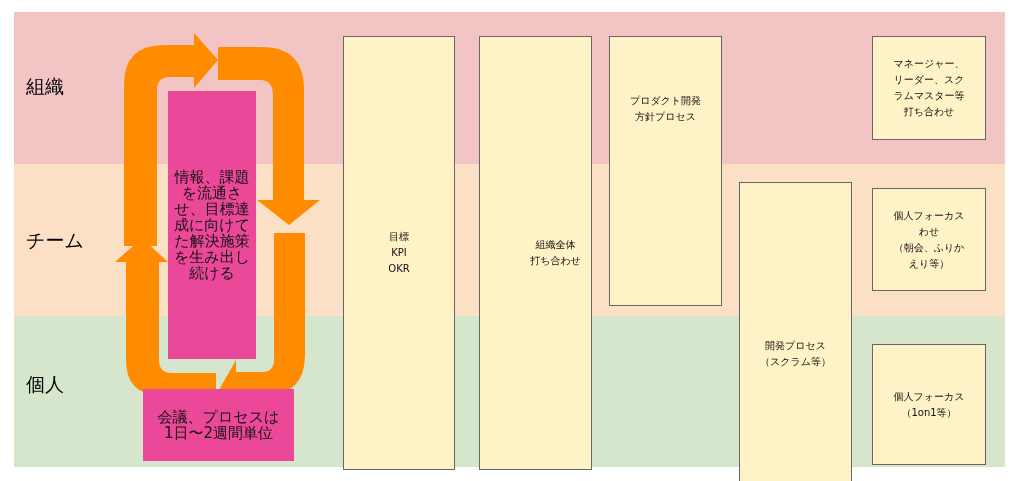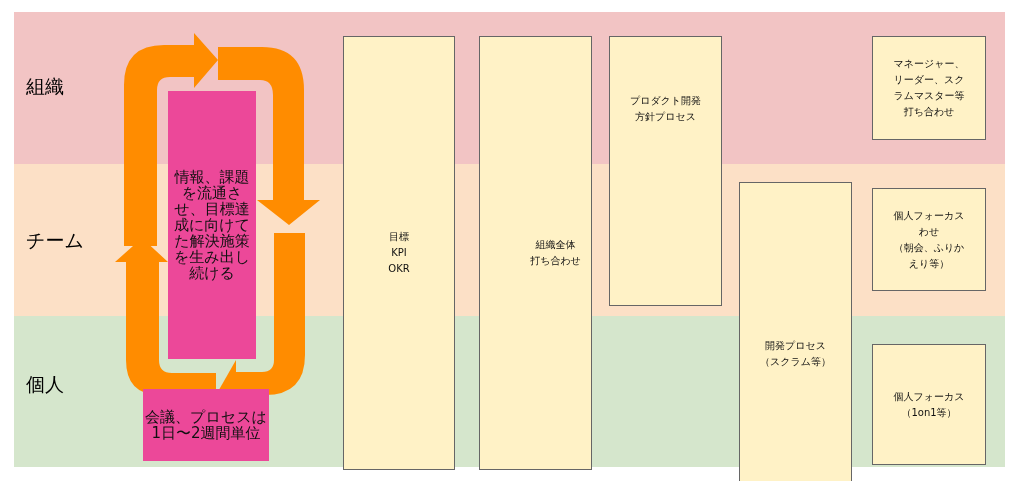--- a/index.html
+++ b/index.html
@@ -44,21 +44,21 @@
   </g>
 </svg>
 
 <div class="purple" style="left:168px; top:91px; width:88px; height:268px;">情報、課題
 を流通さ
 せ、目標達
 成に向けて
 た解決施策
 を生み出し
 続ける</div>
-<div class="purple" style="left:143px; top:389px; width:126px; height:72px;">会議、プロセスは
+<div class="purple" style="left:143px; top:389px; width:151px; height:72px;">会議、プロセスは
 1日〜2週間単位</div>
 
 <div class="box" style="left:343px; top:36px; width:112px; height:434px;">目標
 KPI
 OKR</div>
 <div class="box" style="left:479px; top:36px; width:113px; height:434px;padding-left:40px;">組織全体
 打ち合わせ</div>
 <div class="box" style="left:609px; top:36px; width:113px; height:270px; align-items:flex-start; padding-top:56px;">プロダクト開発
 方針プロセス</div>
 <div class="box" style="left:739px; top:182px; width:113px; height:344px;">開発プロセス

